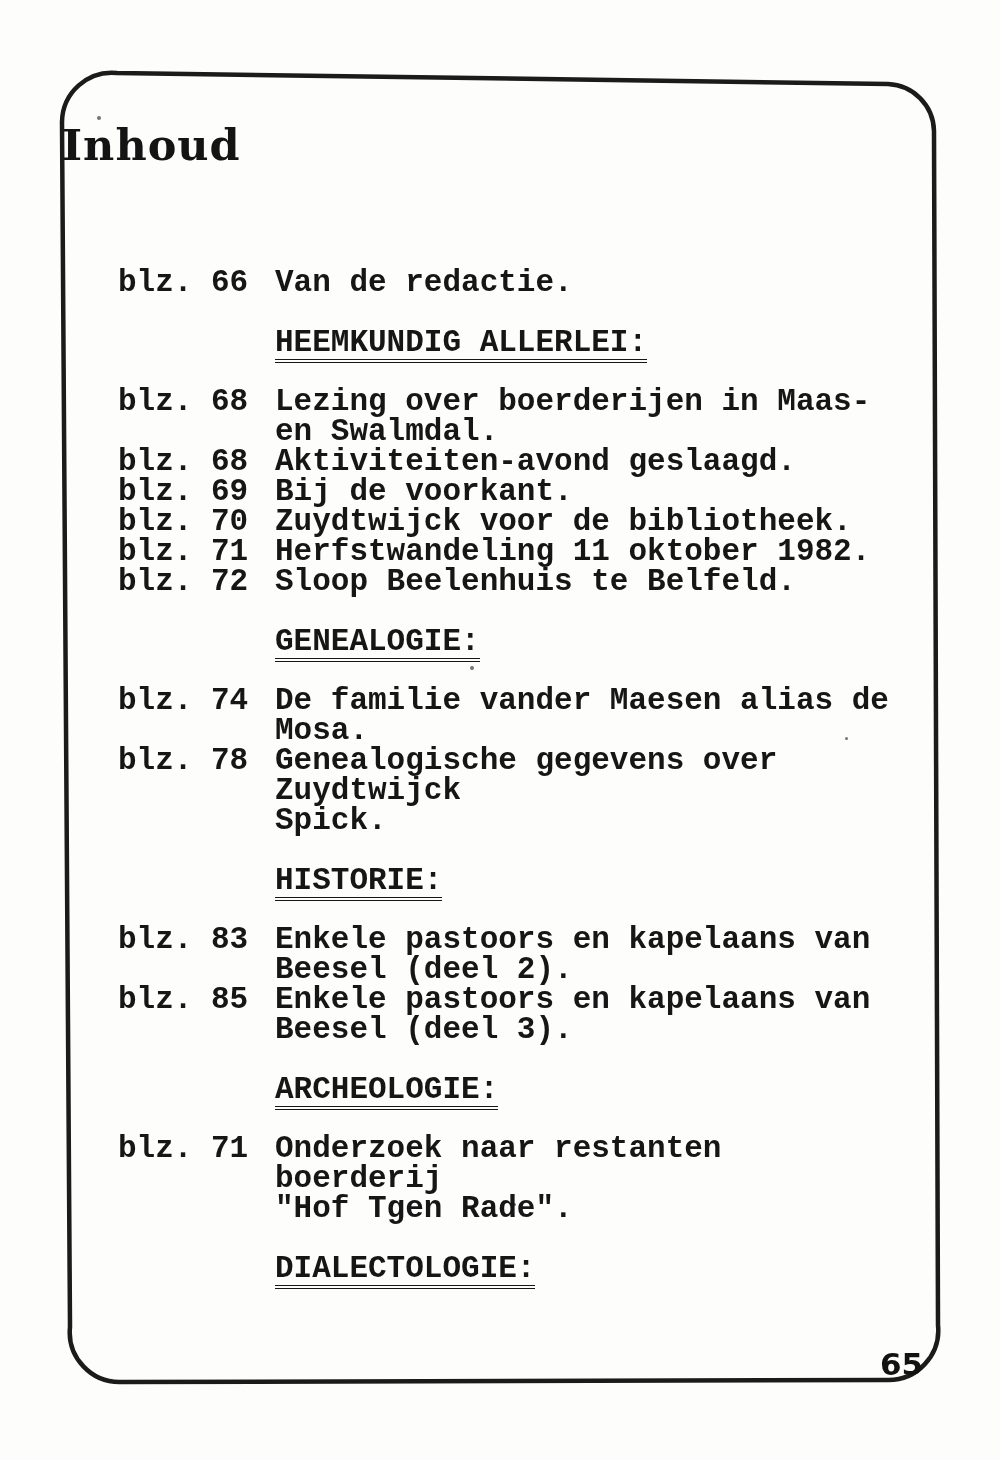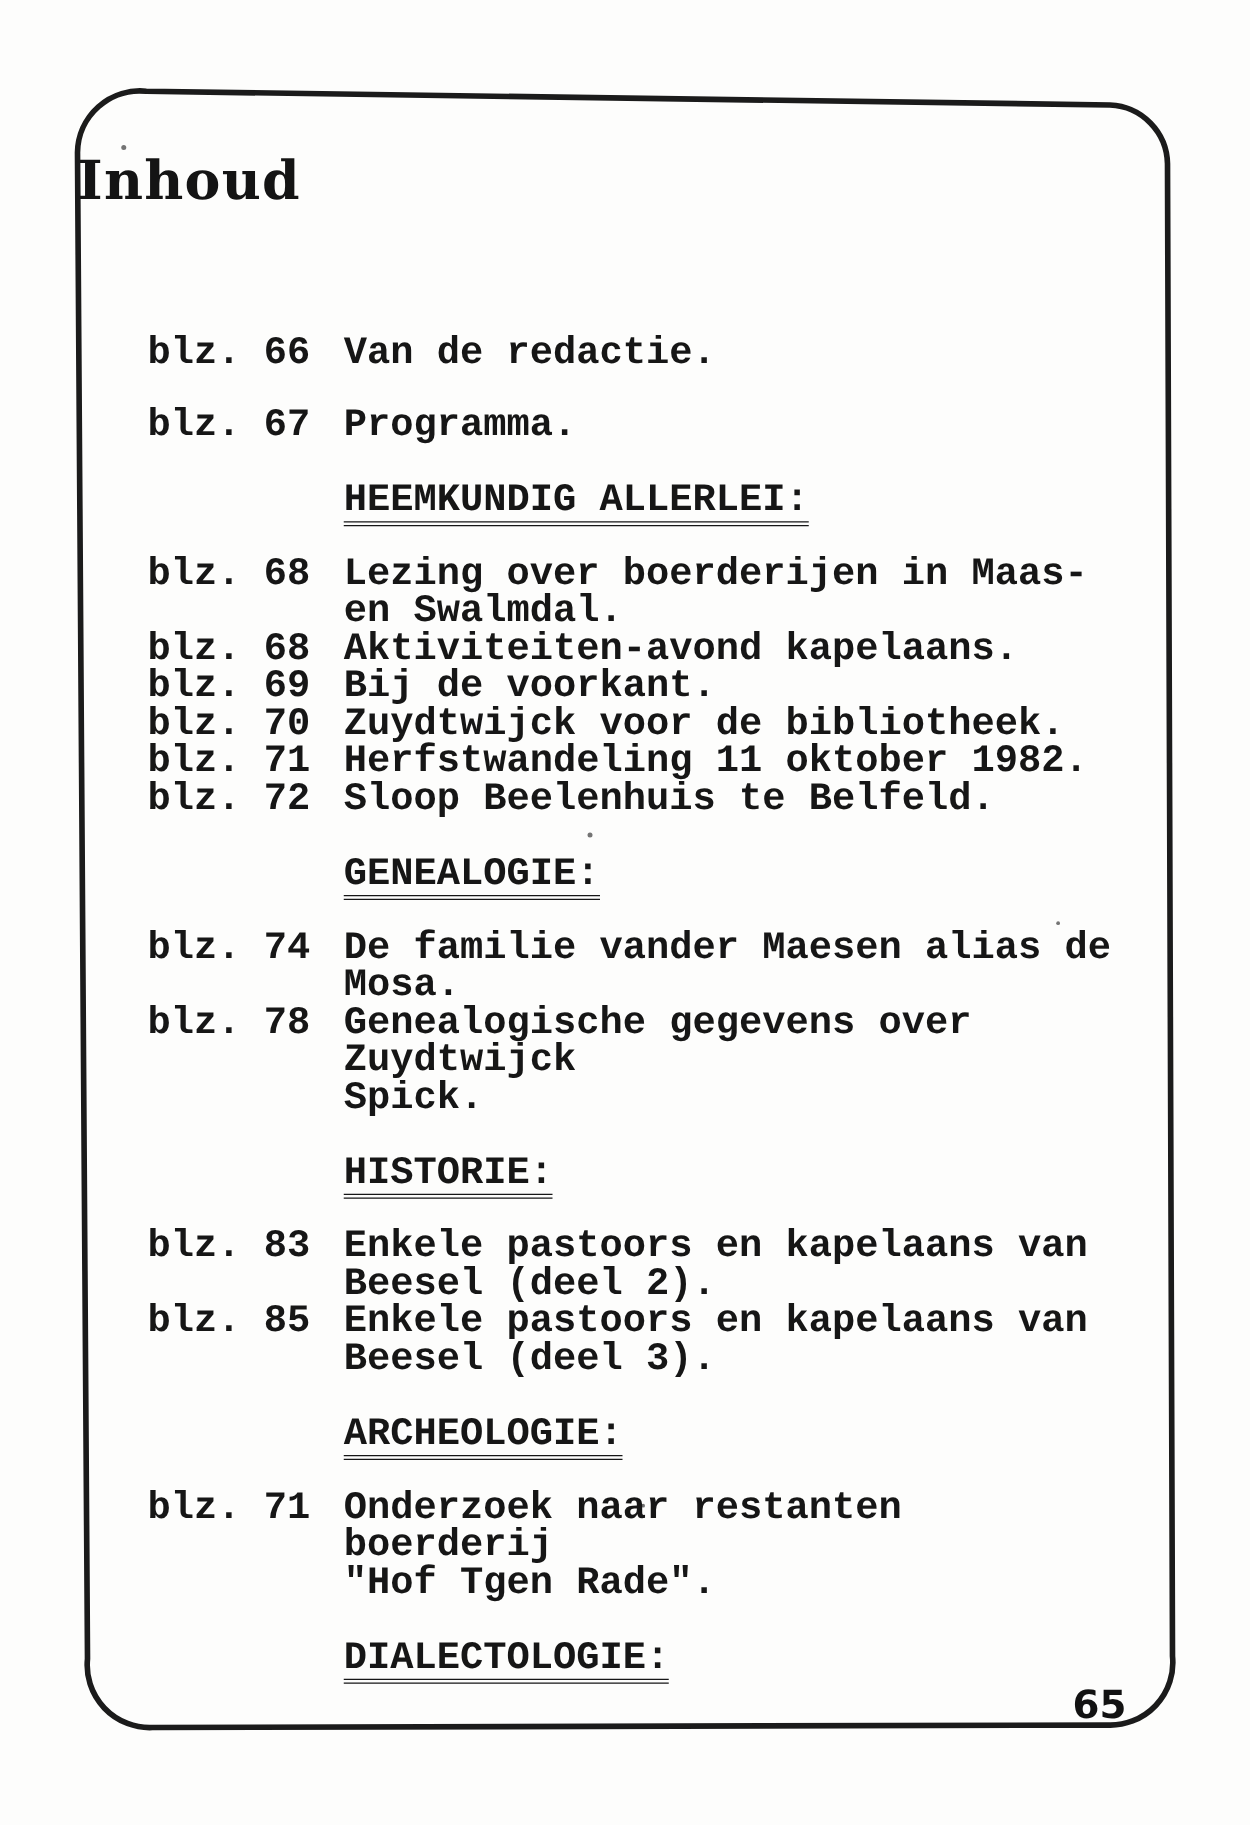--- a/index.html
+++ b/index.html
@@ -50,21 +50,21 @@
   .toc-heading {
     margin: 30px 0 24px 157px;
   }
   .toc-heading span {
     display: inline-block;
     padding-bottom: 1px;
     border-bottom: 4px double #161616;
   }
   .pageno {
     position: absolute;
-    left: 858px;
+    left: 880px;
     top: 1346px;
     font-family: "DejaVu Sans", "Liberation Sans", sans-serif;
     font-weight: bold;
     font-size: 31px;
     color: #121212;
   }
   .speck {
     position: absolute;
     background: #2b2b2b;
     border-radius: 50%;
@@ -86,36 +86,32 @@
   <div class="speck" style="left:513px;top:1203px;width:3px;height:3px;"></div>
 
   <h1 class="title">Inhoud</h1>
 
   <div class="toc">
 
     <div class="toc-row">
       <span>blz. 66</span>
       <span class="toc-entry-title">Van de redactie.</span>
     </div>
-    <div class="toc-row gap">
-      <span>blz. 67</span>
-      <span class="toc-entry-title">Programma.</span>
-    </div>
 
     <div class="toc-heading">
       <span>HEEMKUNDIG ALLERLEI:</span>
     </div>
     <div class="toc-row">
       <span>blz. 68</span>
       <span class="toc-entry-title">Lezing over boerderijen in Maas-
 en Swalmdal.</span>
     </div>
     <div class="toc-row">
       <span>blz. 68</span>
-      <span class="toc-entry-title">Aktiviteiten-avond kapelaans.</span>
+      <span class="toc-entry-title">Aktiviteiten-avond geslaagd.</span>
     </div>
     <div class="toc-row">
       <span>blz. 69</span>
       <span class="toc-entry-title">Bij de voorkant.</span>
     </div>
     <div class="toc-row">
       <span>blz. 70</span>
       <span class="toc-entry-title">Zuydtwijck voor de bibliotheek.</span>
     </div>
     <div class="toc-row">

